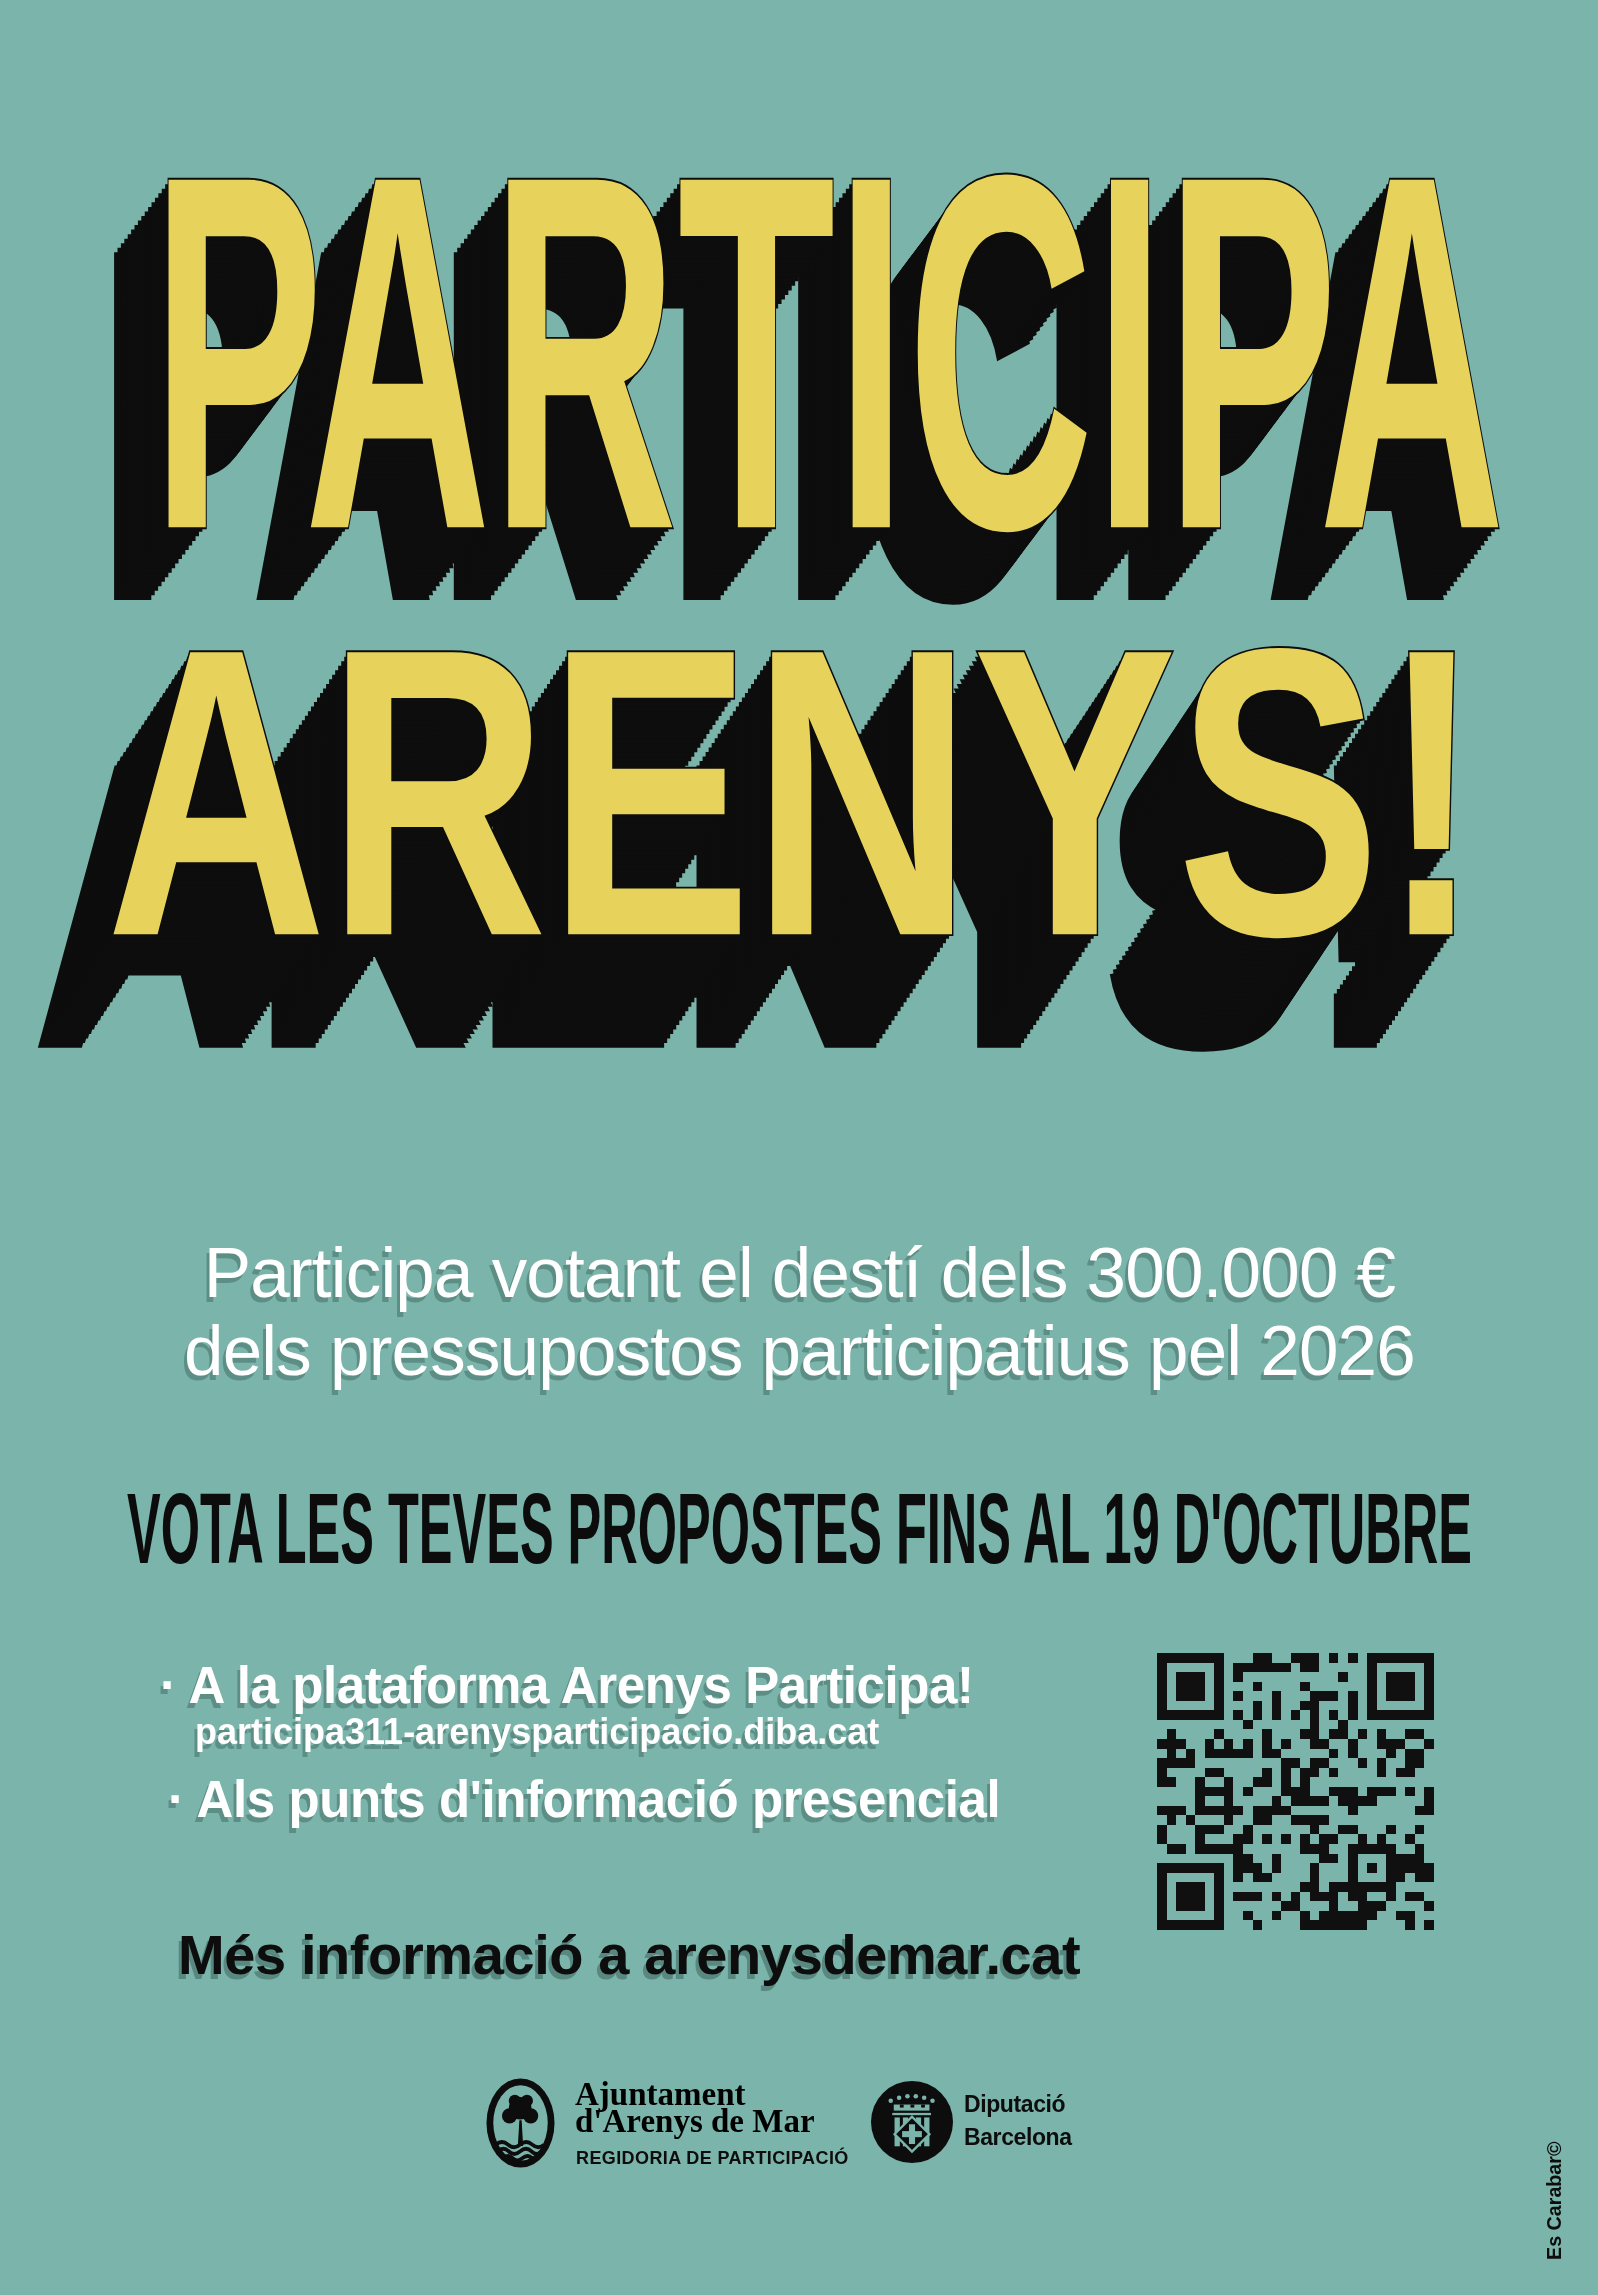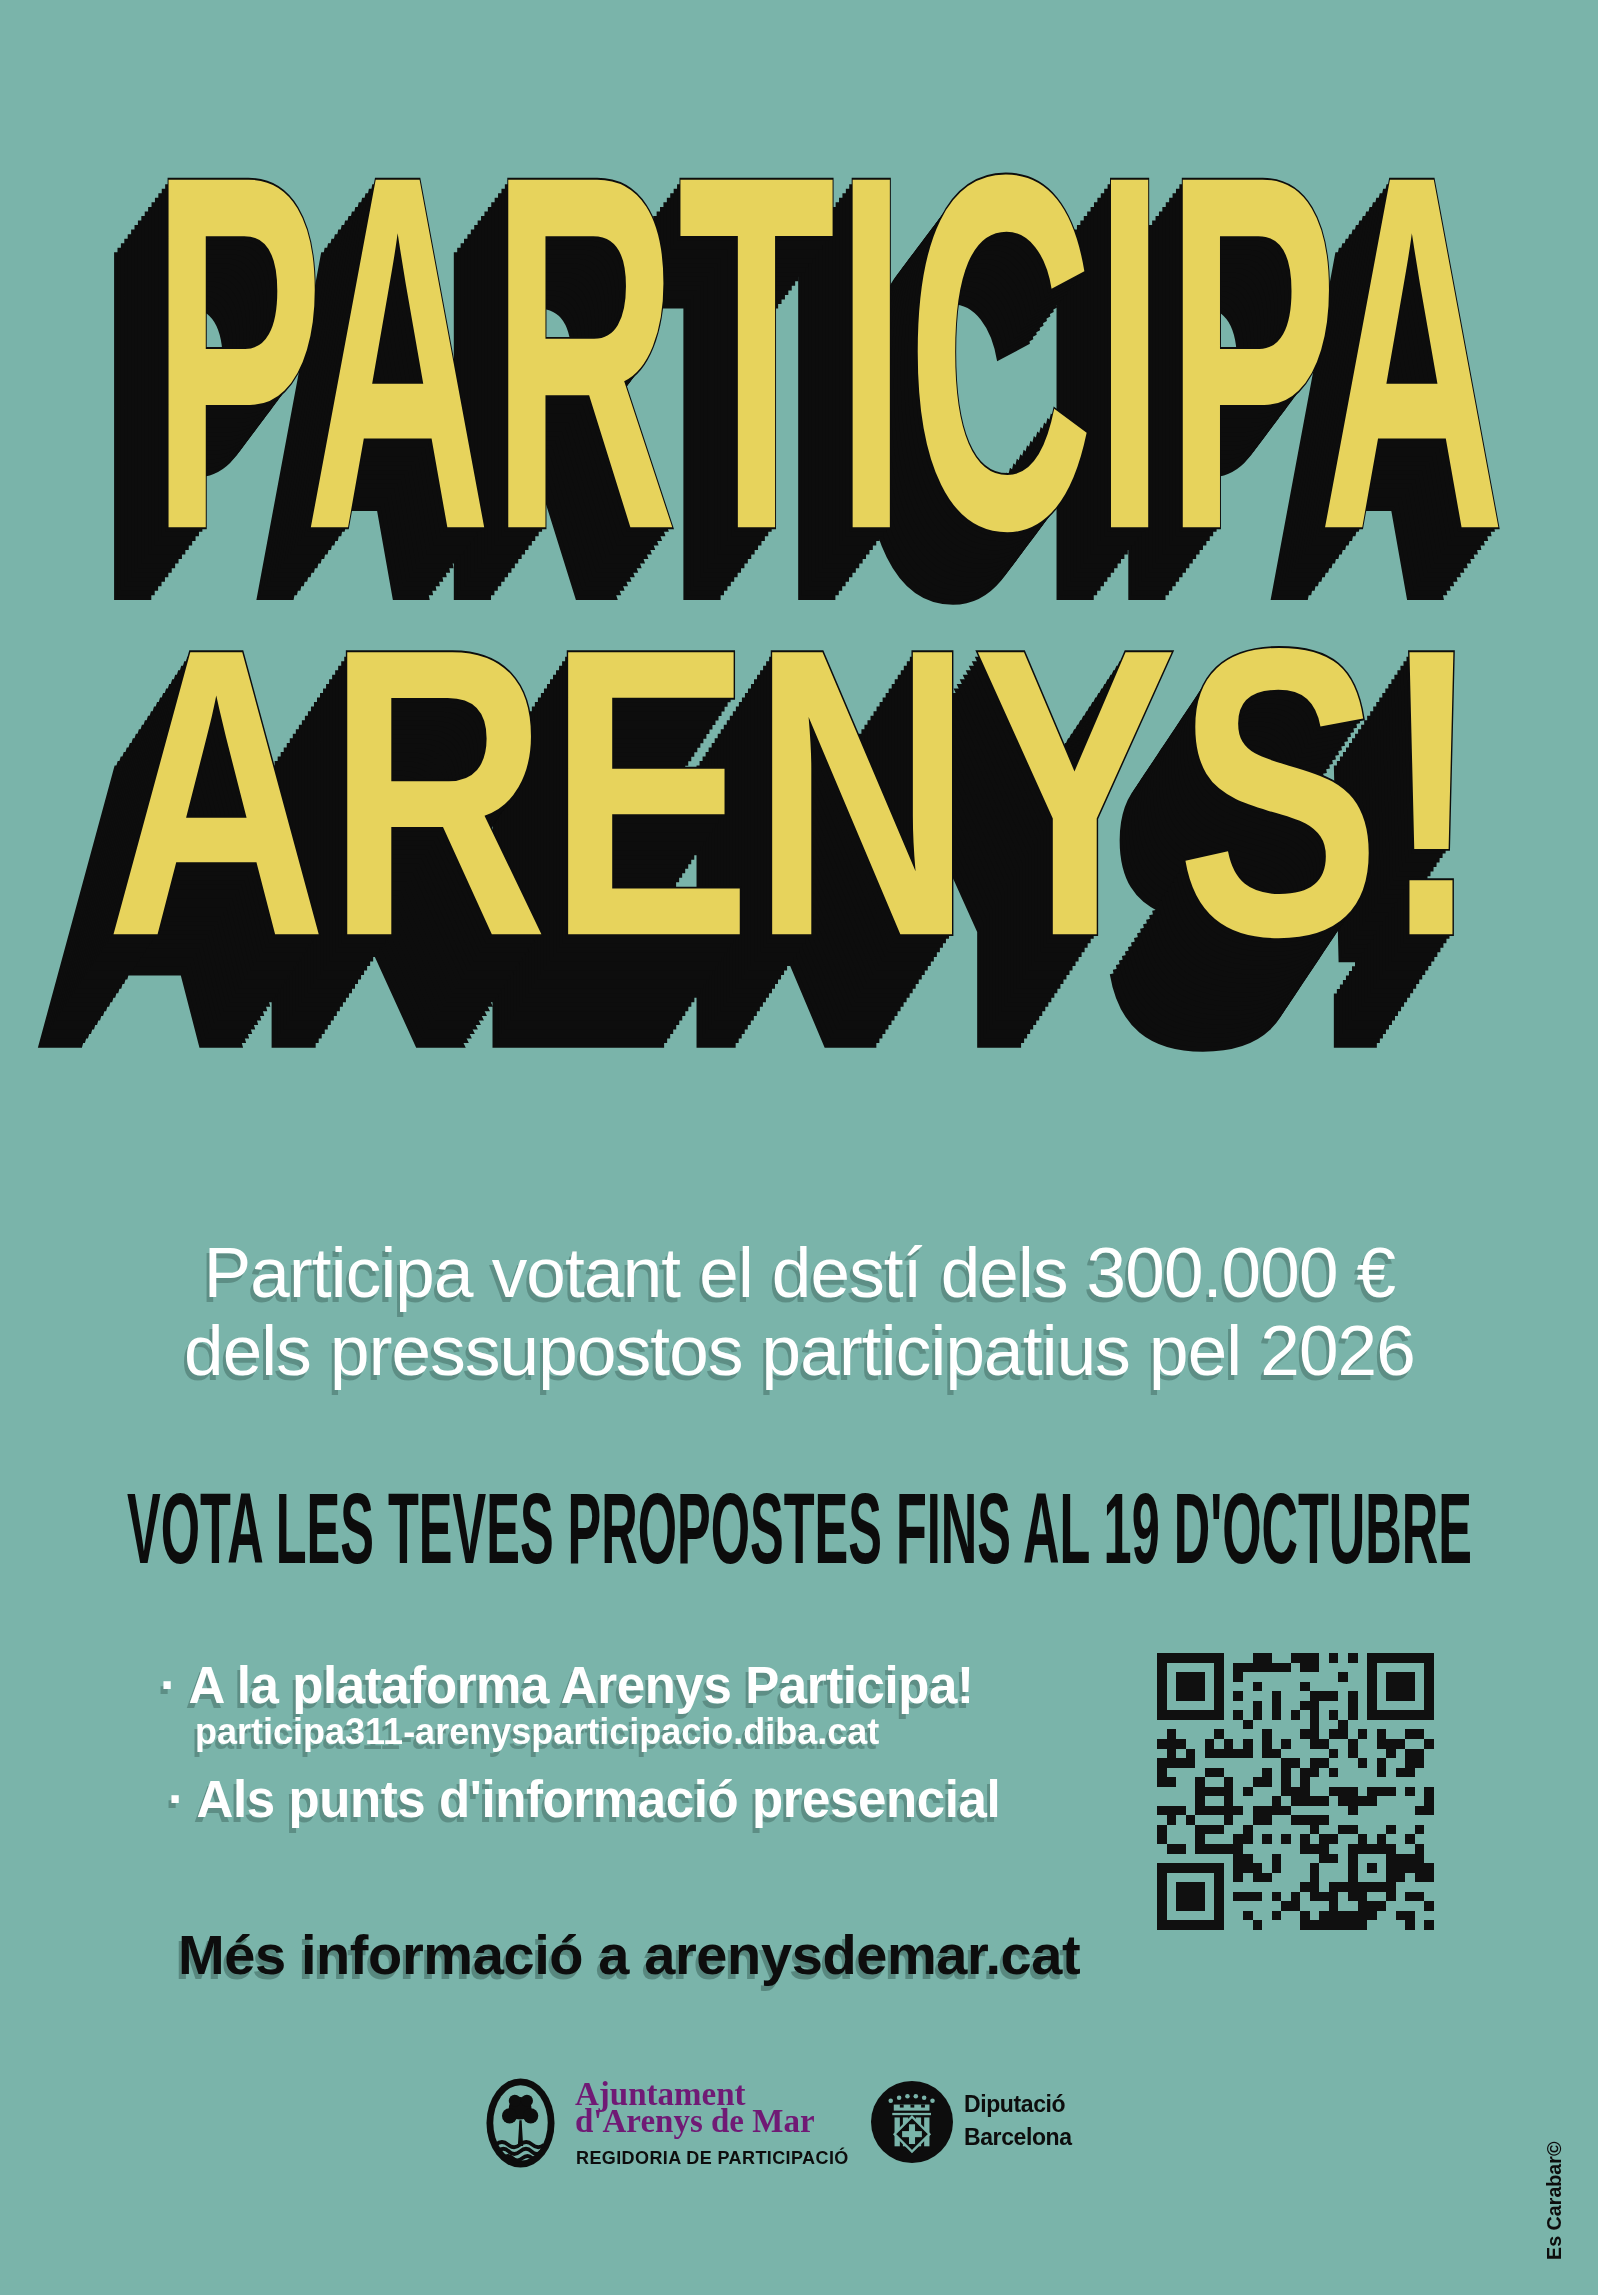--- a/index.html
+++ b/index.html
@@ -23,21 +23,21 @@
 
   
   .white-line{color:#FFFFFF;font-weight:bold;white-space:nowrap;
     text-shadow:-3px 4.5px 0 rgba(25,55,50,.30);}
   .bullet-main{font-size:51px;letter-spacing:-0.4px;}
   .bullet-url{font-size:36px;letter-spacing:0;}
   .more-info{color:#0D0D0D;font-weight:bold;font-size:56px;letter-spacing:-0.4px;white-space:nowrap;
     text-shadow:-3px 4.5px 0 rgba(25,55,50,.35);}
 
   
-  .ajuntament-text{font-family:"Liberation Serif",serif;font-weight:bold;color:#701a75;
+  .ajuntament-text{font-family:"Liberation Serif",serif;font-weight:bold;color:#000000;
     font-size:33px;line-height:27px;white-space:nowrap;}
   .regidoria{font-size:18px;font-weight:bold;color:#0D0D0D;letter-spacing:0.4px;white-space:nowrap;text-align:center;}
   .diputacio-text{font-size:23px;font-weight:bold;color:#0D0D0D;line-height:33px;
     letter-spacing:-0.4px;white-space:nowrap;}
 
   .credit{left:1543px;top:2260px;transform:rotate(-90deg);transform-origin:0 0;
     font-size:19.7px;font-weight:bold;color:#0D0D0D;white-space:nowrap;}
 </style>
 </head>
 <body>

